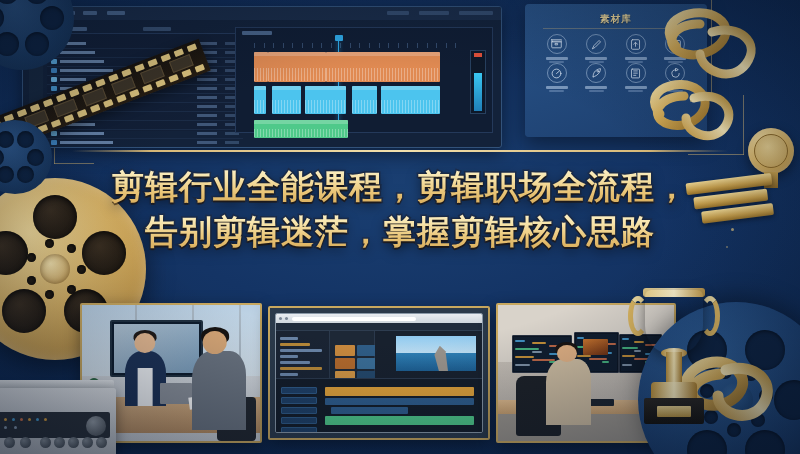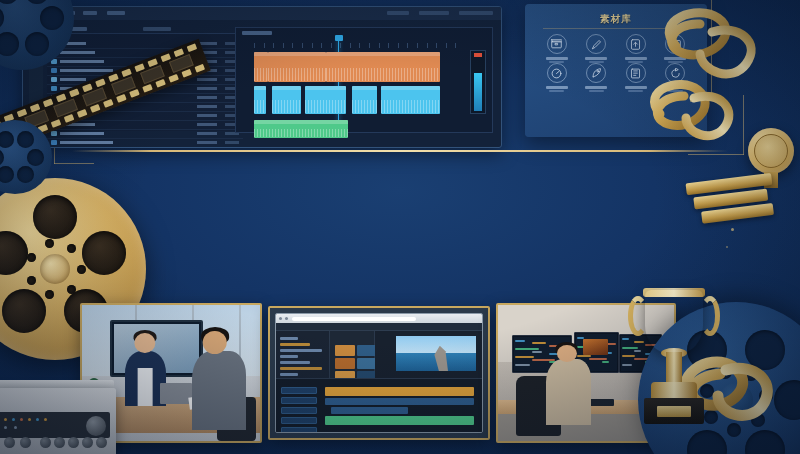--- a/index.html
+++ b/index.html
@@ -595,20 +595,30 @@
     <div class="bar" style="top:30px;left:12px;right:2px;"></div>
   </div>
 
   <div class="spark" style="right:126px;top:86px;width:4px;height:4px;"></div>
   <div class="spark" style="right:108px;top:100px;width:2px;height:2px;opacity:.6;"></div>
   <div class="spark" style="right:66px;top:228px;width:3px;height:3px;opacity:.7;"></div>
   <div class="spark" style="right:72px;top:246px;width:2px;height:2px;opacity:.5;"></div>
 
   <div id="band">
     <div id="goldline"></div>
+    <div id="headline">
+      <div class="lnwrap">
+        <div class="shadowtext">剪辑行业全能课程，剪辑职场全流程，</div>
+        <div class="ln fronttext">剪辑行业全能课程，剪辑职场全流程，</div>
+      </div>
+      <div class="lnwrap">
+        <div class="shadowtext">告别剪辑迷茫，掌握剪辑核心思路</div>
+        <div class="ln fronttext">告别剪辑迷茫，掌握剪辑核心思路</div>
+      </div>
+    </div>
   </div>
 
   <div id="reelBig">
     <div class="hub"></div>
   <div class="hole" style="width: 44px; height: 44px; left: 69px; top: 17px;"></div>
       <div class="hole" style="width: 44px; height: 44px; left: 118.455px; top: 52.9311px;"></div>
       <div class="hole" style="width: 44px; height: 44px; left: 99.5648px; top: 111.069px;"></div>
       <div class="hole" style="width: 44px; height: 44px; left: 38.4352px; top: 111.069px;"></div>
       <div class="hole" style="width: 44px; height: 44px; left: 19.5451px; top: 52.9311px;"></div>
       <div class="hole" style="width: 9px; height: 9px; left: 112.5px; top: 86.5px;"></div>

